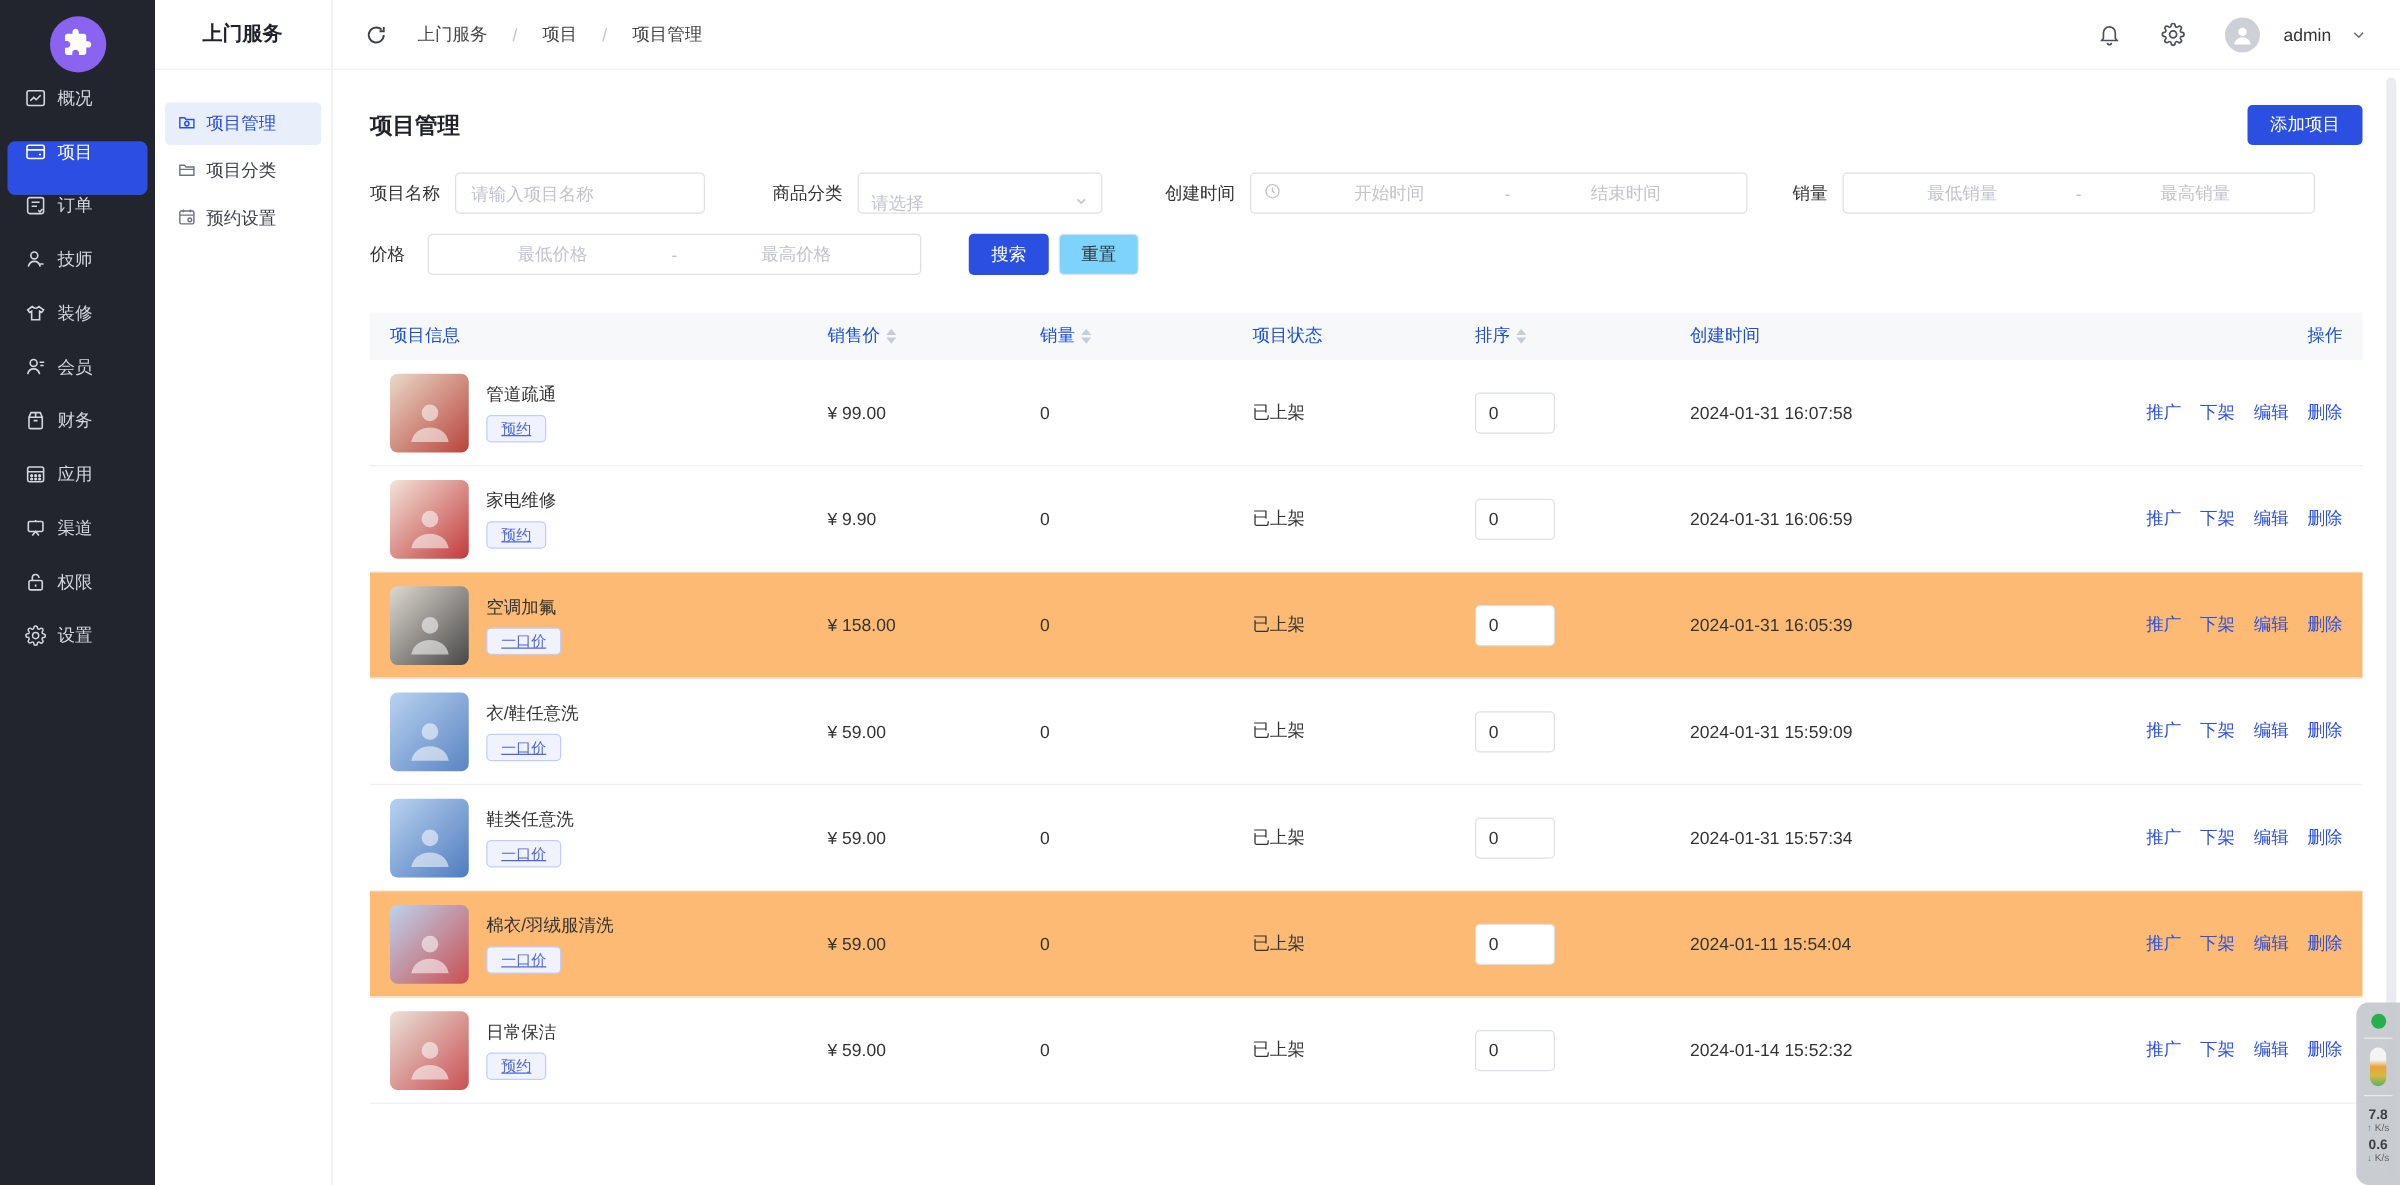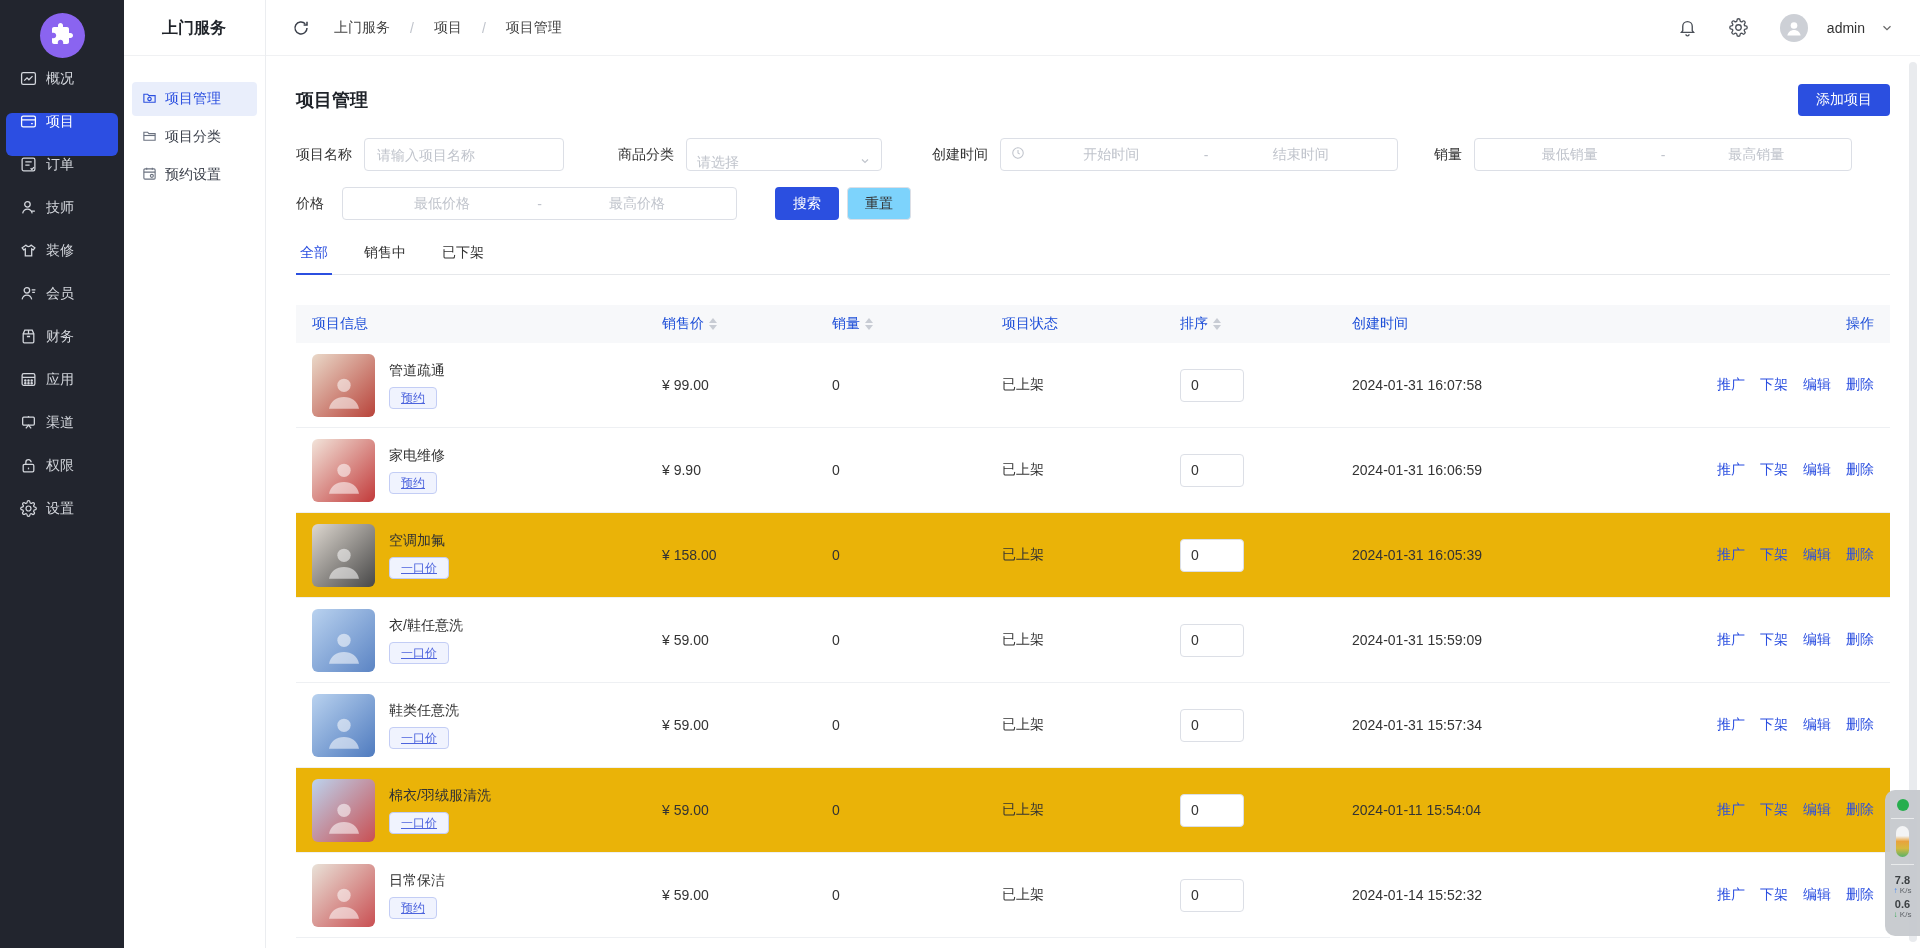--- a/index.html
+++ b/index.html
@@ -74,39 +74,39 @@
   .table { margin-top:30px; }
   .thead, .trow { display:grid; grid-template-columns:350px 170px 170px 178px 172px 360px 1fr; align-items:center; }
   .thead { background:#f7f8fa; height:38px; color:#1d4ed8; font-weight:500; }
   .cell { padding:0 16px; display:flex; align-items:center; min-width:0; }
   .cell.right { justify-content:flex-end; }
   .sorter { display:inline-flex; flex-direction:column; margin-left:5px; line-height:0; }
   .sorter i { display:block; width:0; height:0; border-left:4px solid transparent; border-right:4px solid transparent; }
   .sorter .up { border-bottom:5px solid #c8ccd4; margin-bottom:2px; }
   .sorter .dn { border-top:5px solid #c8ccd4; }
   .trow { height:85px; border-bottom:1px solid #eef0f3; }
-  .trow.shaded { background:#eab308; }
+  .trow.shaded { background:#fdba74; }
   .thumb { width:63px; height:63px; border-radius:6px; flex:none; margin-right:14px;
     display:flex; align-items:center; justify-content:center; overflow:hidden; }
   .thumb svg { width:40px; height:40px; margin-top:14px; }
   .item-info { display:flex; flex-direction:column; gap:7px; }
   .item-name { color:#333; }
   .tag-pill { align-self:flex-start; font-size:12px; color:#4d64dd; background:#f0f3fe;
     border:1px solid #c3cdf5; border-radius:4px; padding:2px 11px; line-height:16px;text-decoration:underline; }
   .sort-input { width:64px; height:33px; border:1px solid #dcdfe6; border-radius:4px; padding:0 10px;
     font-size:14px; color:#333; font-family:inherit; }
   .action-link { color:#2b4fe0; cursor:pointer; margin-left:15px; text-decoration:none; white-space:nowrap; }
   .action-link:first-child { margin-left:0; }
 
   
   .scrollbar-track { position:absolute; right:3px; top:62px; width:8px; height:880px;
     background:#e9ebee; border-radius:4px; }
 
   
-  .net-widget { position:absolute; right:0; bottom:12px; width:35px; height:146px;
+  .net-widget { position:absolute; right:0; bottom:0; width:35px; height:146px;
     background:rgba(198,201,206,0.95); border-radius:10px 0 0 10px; z-index:10;
     display:flex; flex-direction:column; align-items:center; padding-top:9px; cursor:pointer; }
   .net-dot { width:12px; height:12px; border-radius:50%; }
   .net-div { width:23px; height:1px; background:rgba(255,255,255,0.6); margin:7px 0; }
   .net-pill { width:13px; height:31px; border-radius:7px;
     background:linear-gradient(180deg,#f3f4f5 0%,#f3f4f5 32%,#e8a33d 50%,#d7b93f 72%,#58b268 100%); }
   .net-num { font-size:11px; font-weight:bold; color:#3c4043; line-height:12px; margin-top:2px; }
   .net-unit { font-size:8px; color:#5f6368; line-height:10px; }
   .net-unit .up-arr { color:#4285f4; } .net-unit .dn-arr { color:#34a853; }
 </style>
@@ -319,25 +319,20 @@
         <span class="f-label" style="margin-right:18px">价格</span>
         <div class="f-range" style="width:395px">
           <span class="ph">最低价格</span>
           <span class="dash">-</span>
           <span class="ph">最高价格</span>
         </div>
         <button class="btn-primary search-btn">搜索</button>
         <button class="btn-reset">重置</button>
       </div>
 
-      <div class="tabs">
-        <div class="tab active">全部</div>
-        <div class="tab">销售中</div>
-        <div class="tab">已下架</div>
-      </div>
 
       <div class="table">
         <div class="thead">
           <div class="cell">
               <span>项目信息</span>
             </div>
           <div class="cell">
               <span>销售价</span>
               <span class="sorter">
                 <i class="up"></i>

